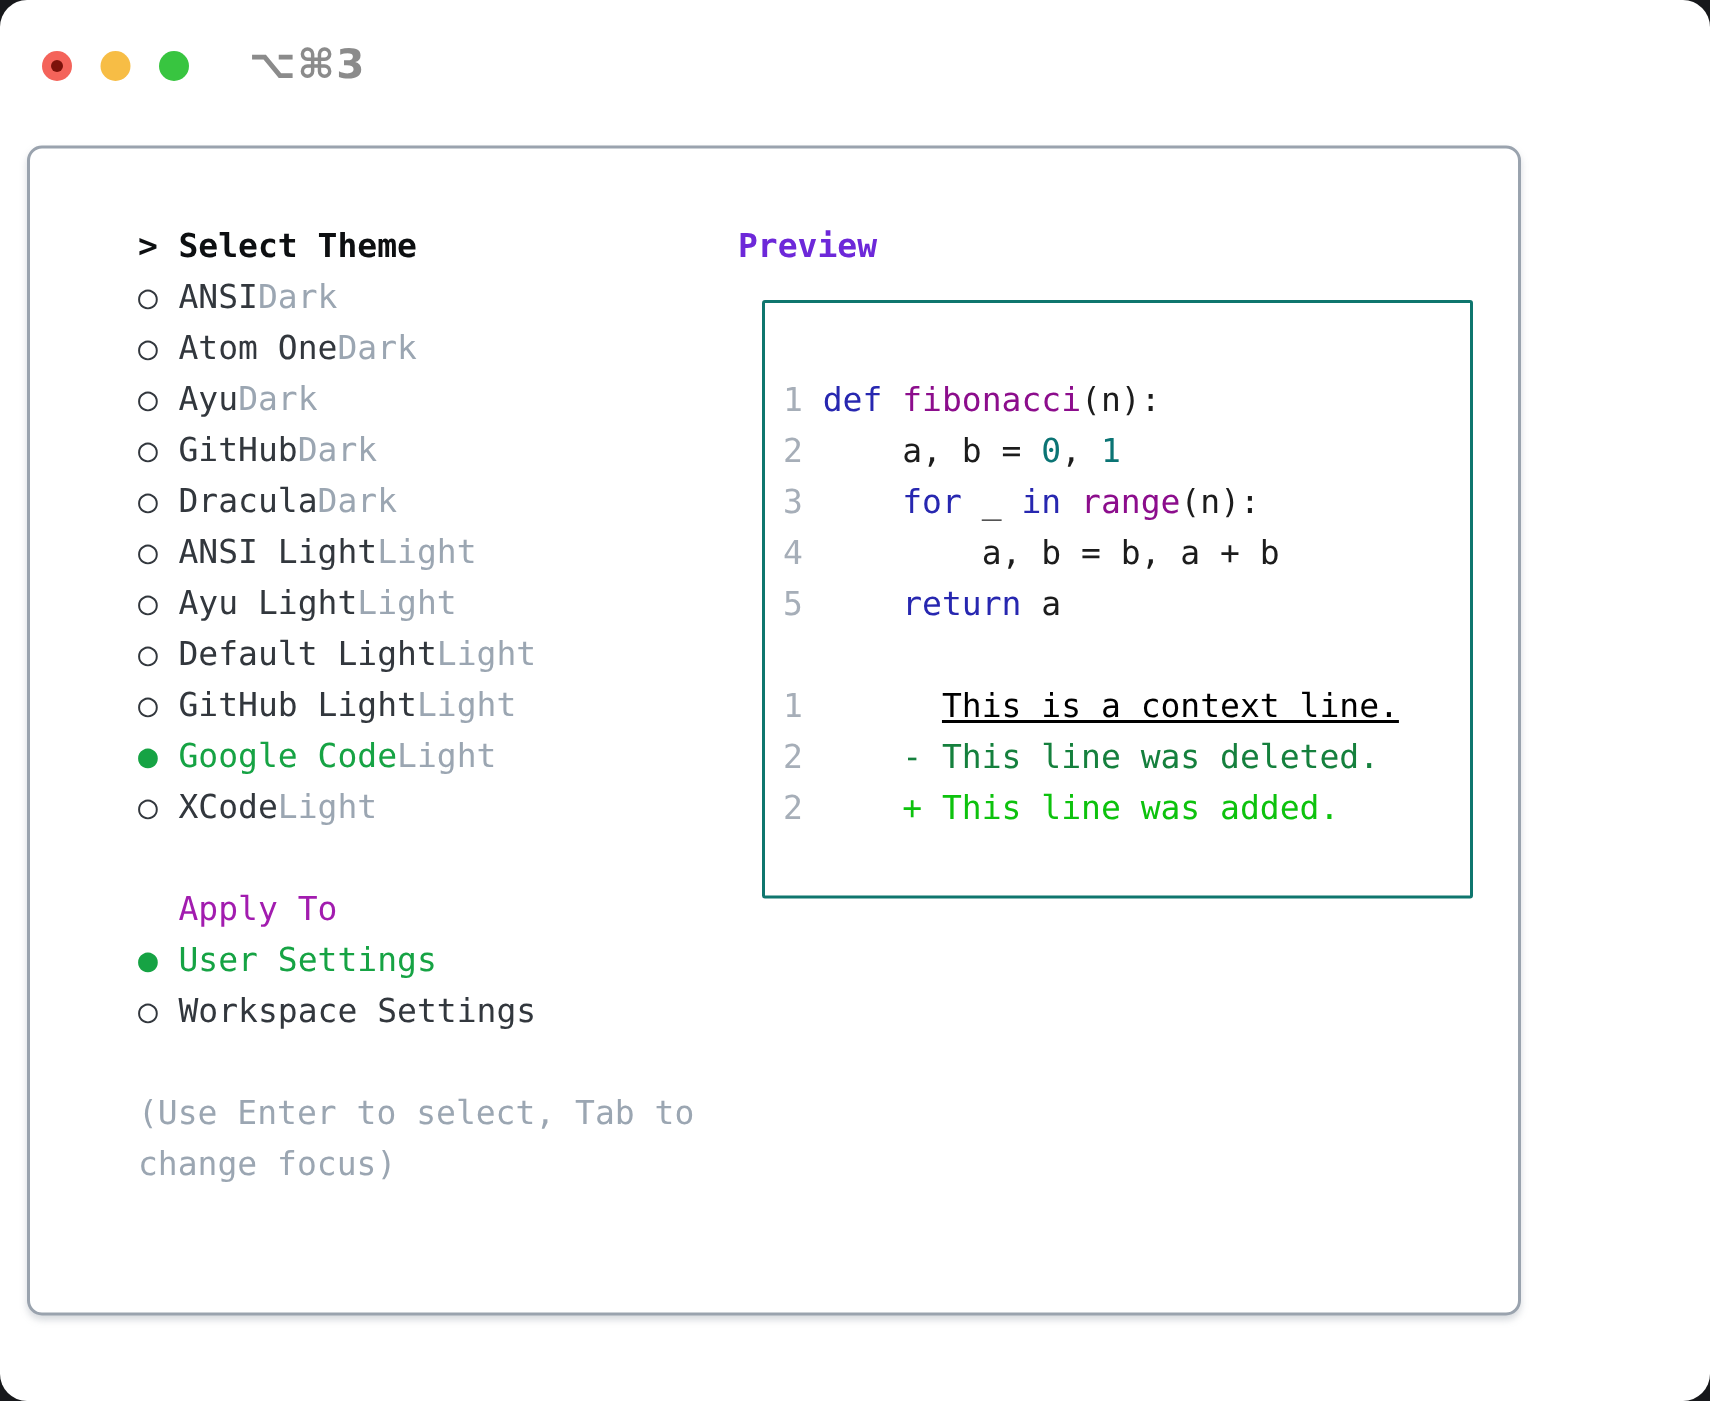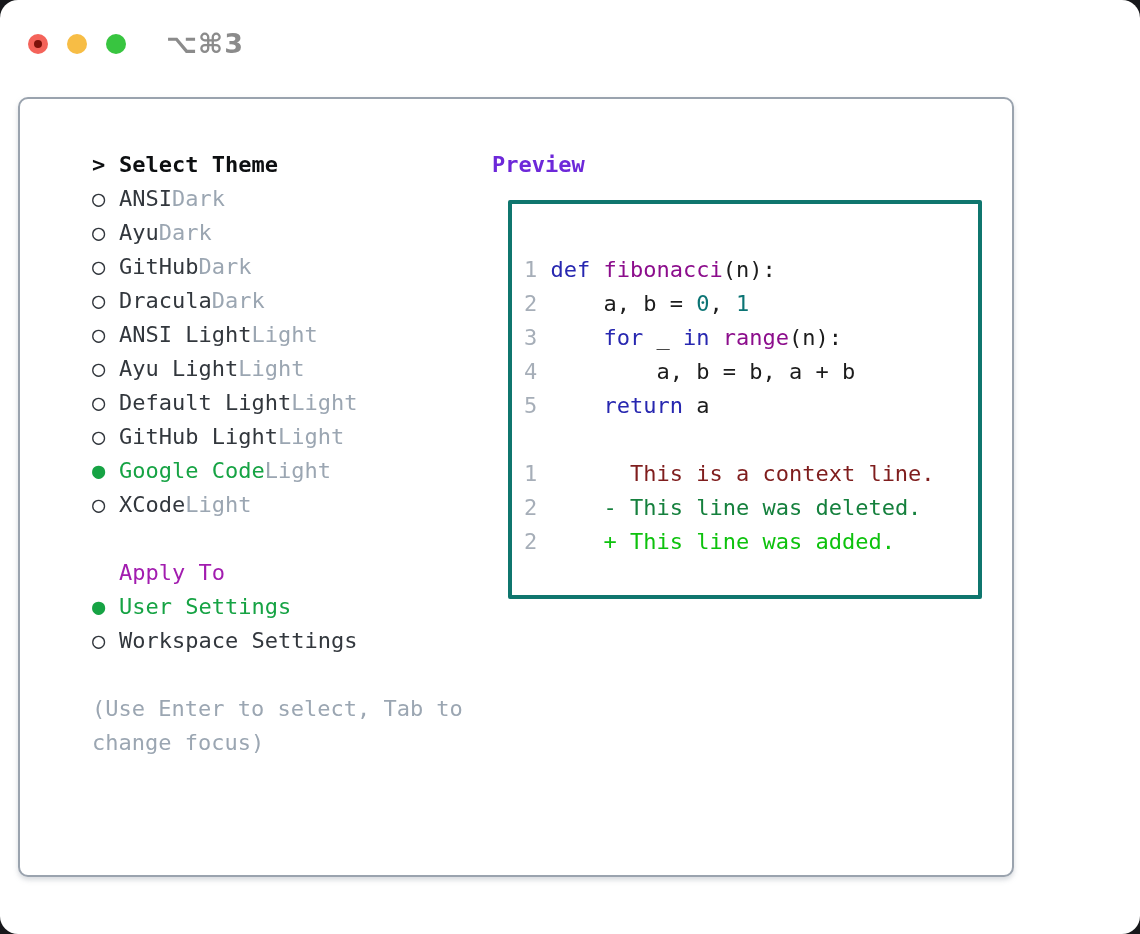--- a/index.html
+++ b/index.html
@@ -46,29 +46,29 @@
   .apply-label { padding-left:27px; color:#a21caf; }
   .hint { color:#9ba6b2; }
 
   
   .preview-heading {
     position:absolute; left:472px; top:49px; height:34px; line-height:34px;
     font-size:22px; font-weight:bold; color:#6d28d9;
   }
   .preview-box {
     position:absolute; left:488px; top:101px; width:474px; height:399px;
-    border:4px solid #0f766e; border-radius:2px; background:#fff;
+    border:2px solid #0f766e; border-radius:2px; background:#fff;
     padding:49px 0 0 12px; overflow:hidden;
   }
   .cline { height:34px; line-height:34px; font-size:22px; white-space:pre; color:#1c1c1c; }
   .ln  { color:#a6aeb8; }
   .kw  { color:#2727b0; }
   .fn  { color:#8c0d8c; }
   .num { color:#0b7474; }
-  .ctx { color:#7f1d1d; }
+  .ctx { color:#000000;text-decoration:underline; }
   .del { color:#15803d; }
   .add { color:#0dc20d;margin-top:38px; }
 </style>
 </head>
 <body>
 
 <div class="screen">
 
   <div class="titlebar">
     <span class="dot dot-red"></span>
@@ -76,20 +76,21 @@
     <span class="dot dot-green"></span>
     <span class="hotkey">⌥⌘3</span>
   </div>
 
   <div class="window">
 
     <div class="sidebar">
       <div class="row hdr"><span class="marker">&gt;</span><span>Select Theme</span></div>
 
       <div class="row"><span class="marker">○</span><span class="tname">ANSI</span><span class="variant">Dark</span></div>
+      <div class="row"><span class="marker">○</span><span class="tname">Atom One</span><span class="variant">Dark</span></div>
       <div class="row"><span class="marker">○</span><span class="tname">Ayu</span><span class="variant">Dark</span></div>
       <div class="row"><span class="marker">○</span><span class="tname">GitHub</span><span class="variant">Dark</span></div>
       <div class="row"><span class="marker">○</span><span class="tname">Dracula</span><span class="variant">Dark</span></div>
       <div class="row"><span class="marker">○</span><span class="tname">ANSI Light</span><span class="variant">Light</span></div>
       <div class="row"><span class="marker">○</span><span class="tname">Ayu Light</span><span class="variant">Light</span></div>
       <div class="row"><span class="marker">○</span><span class="tname">Default Light</span><span class="variant">Light</span></div>
       <div class="row"><span class="marker">○</span><span class="tname">GitHub Light</span><span class="variant">Light</span></div>
       <div class="row selected"><span class="marker">●</span><span class="tname">Google Code</span><span class="variant">Light</span></div>
       <div class="row"><span class="marker">○</span><span class="tname">XCode</span><span class="variant">Light</span></div>
 

